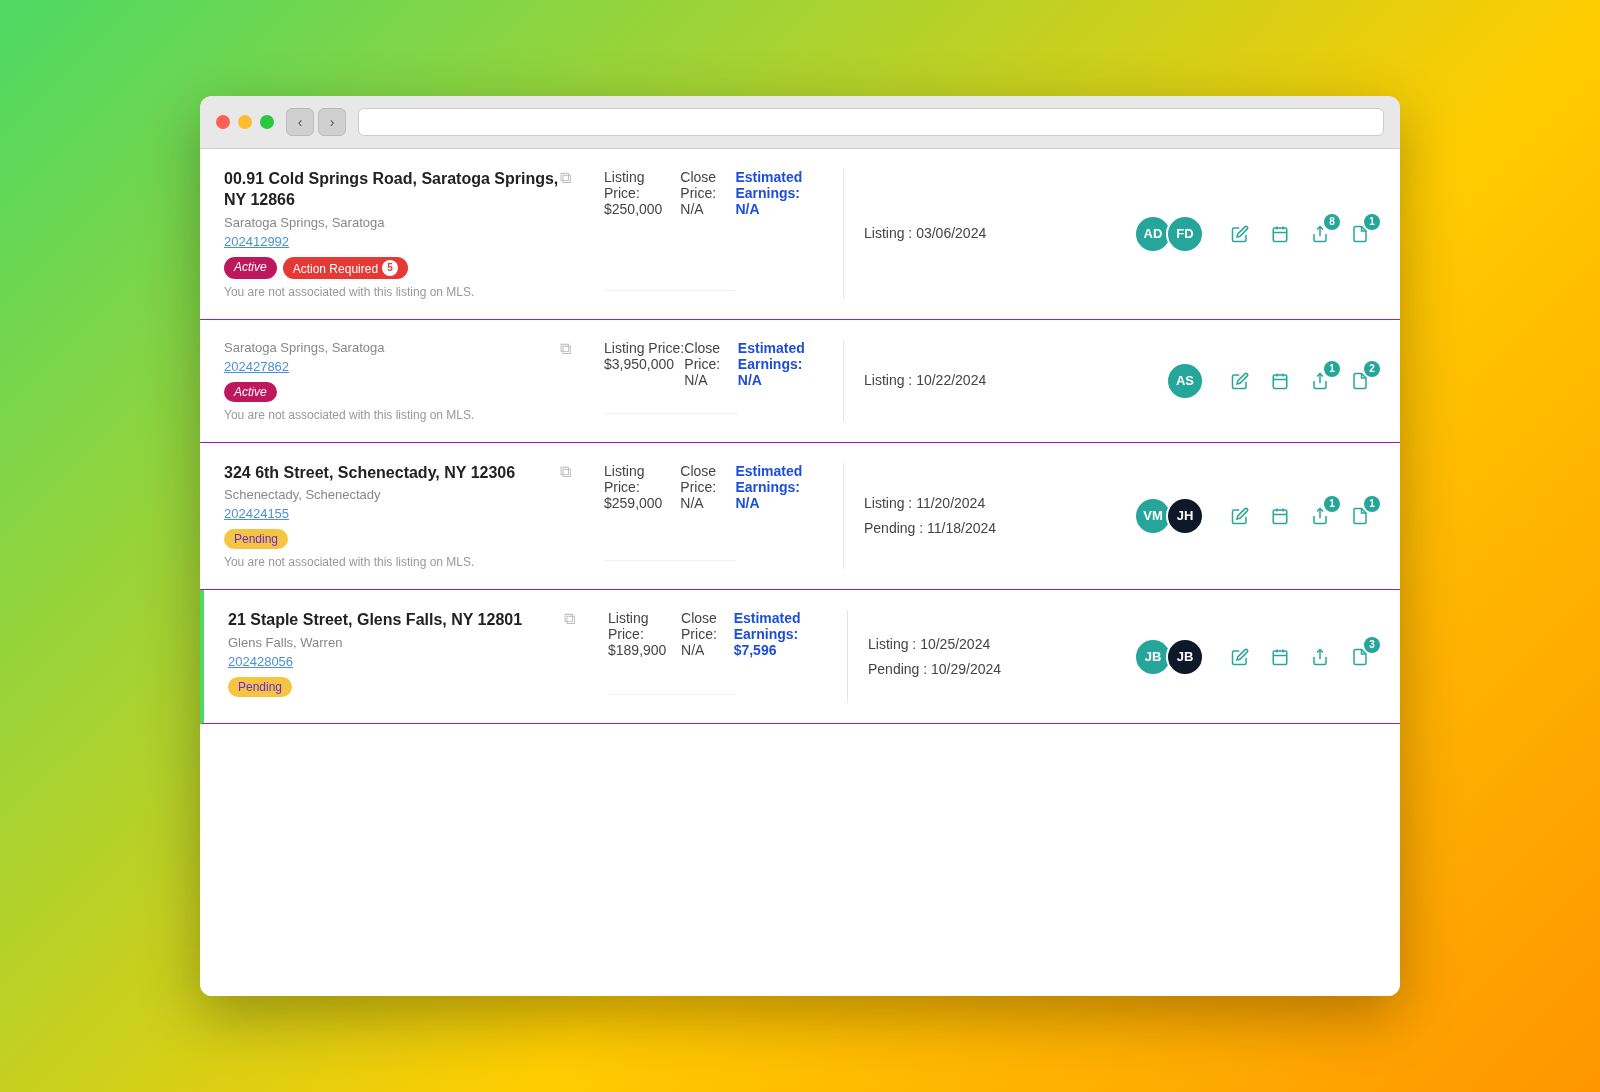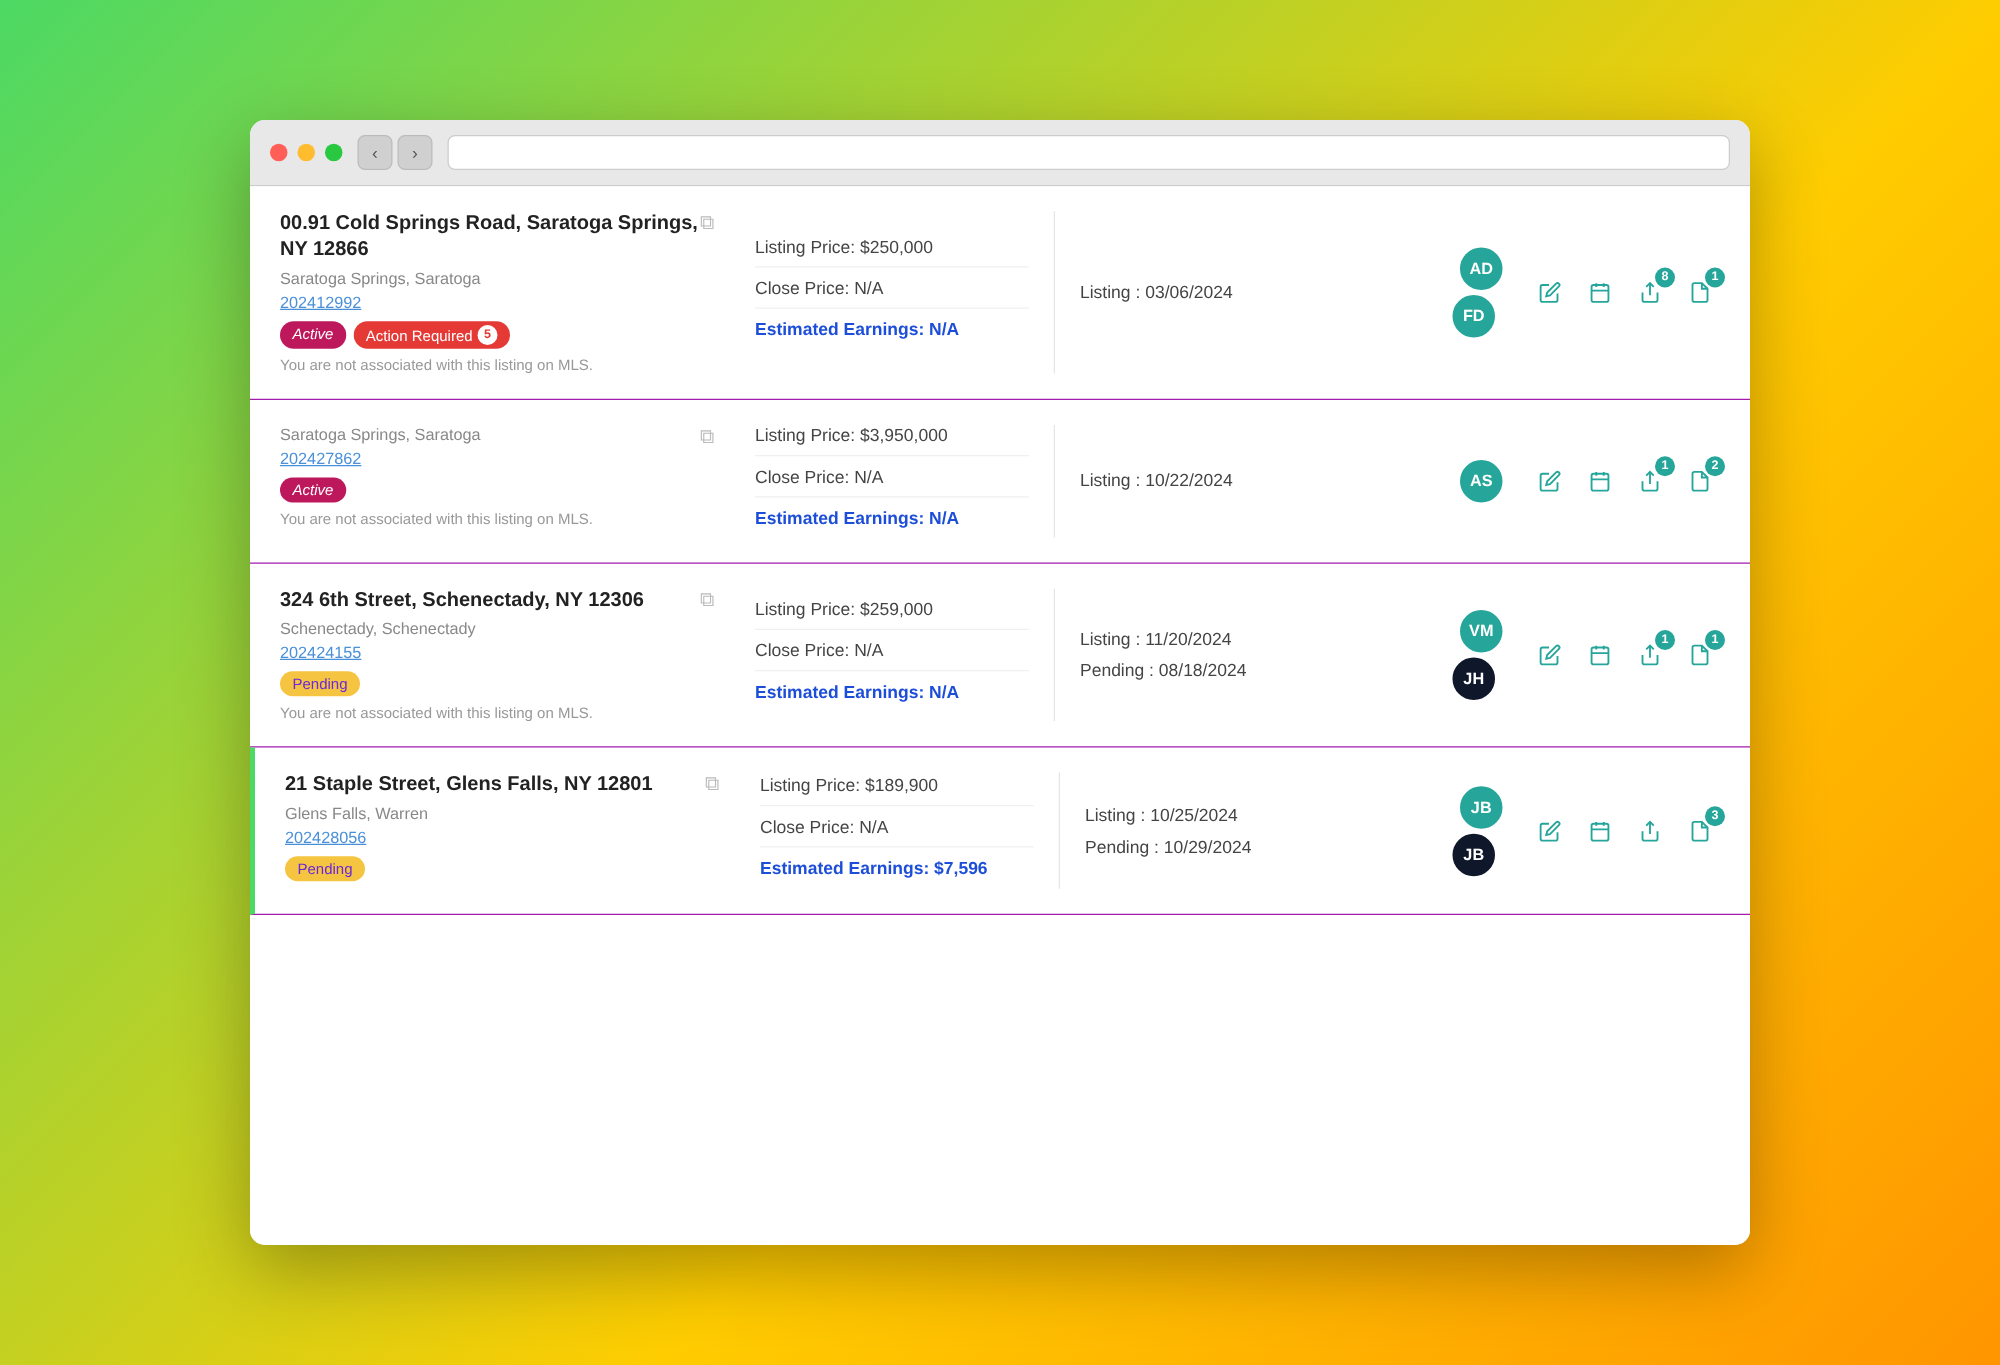--- a/index.html
+++ b/index.html
@@ -157,21 +157,21 @@
       position: absolute;
       top: 20px;
       left: 360px;
       color: #bbb;
       cursor: pointer;
       font-size: 16px;
     }
     .listing-prices {
       flex: 0 0 240px;
       display: flex;
-      flex-direction: column;
+      flex-direction: row;
       justify-content: center;
       border-right: 1px solid #e5e5e5;
       padding-right: 20px;
     }
     .price-item {
       font-size: 14px;
       color: #444;
       margin-bottom: 8px;
       padding-bottom: 8px;
       border-bottom: 1px solid #f0f0f0;
@@ -198,21 +198,20 @@
     .listing-actions {
       flex: 1;
       display: flex;
       align-items: center;
       justify-content: flex-end;
       gap: 8px;
     }
     .avatar-group {
       display: flex;
       margin-right: 12px;
-      flex-direction: column;
     }
     .avatar {
       width: 38px;
       height: 38px;
       border-radius: 50%;
       display: flex;
       align-items: center;
       justify-content: center;
       font-size: 13px;
       font-weight: 600;
@@ -401,21 +400,21 @@
         <div class="listing-mls-note">You are not associated with this listing on MLS.</div>
       </div>
       <span class="copy-icon">⧉</span>
       <div class="listing-prices">
         <div class="price-item">Listing Price: $259,000</div>
         <div class="price-item">Close Price: N/A</div>
         <div class="price-item earnings">Estimated Earnings: N/A</div>
       </div>
       <div class="listing-dates">
         <div>Listing : 11/20/2024</div>
-        <div>Pending : 08/18/2024</div>
+        <div>Pending : 11/18/2024</div>
       </div>
       <div class="listing-actions">
         <div class="avatar-group">
           <div class="avatar avatar-teal">VM</div>
           <div class="avatar avatar-purple">JH</div>
         </div>
         <div class="action-icon">
           <svg viewBox="0 0 24 24">
               <path d="M11 4H4a2 2 0 0 0-2 2v14a2 2 0 0 0 2 2h14a2 2 0 0 0 2-2v-7"></path>
               <path d="M18.5 2.5a2.121 2.121 0 0 1 3 3L12 15l-4 1 1-4 9.5-9.5z"></path>

